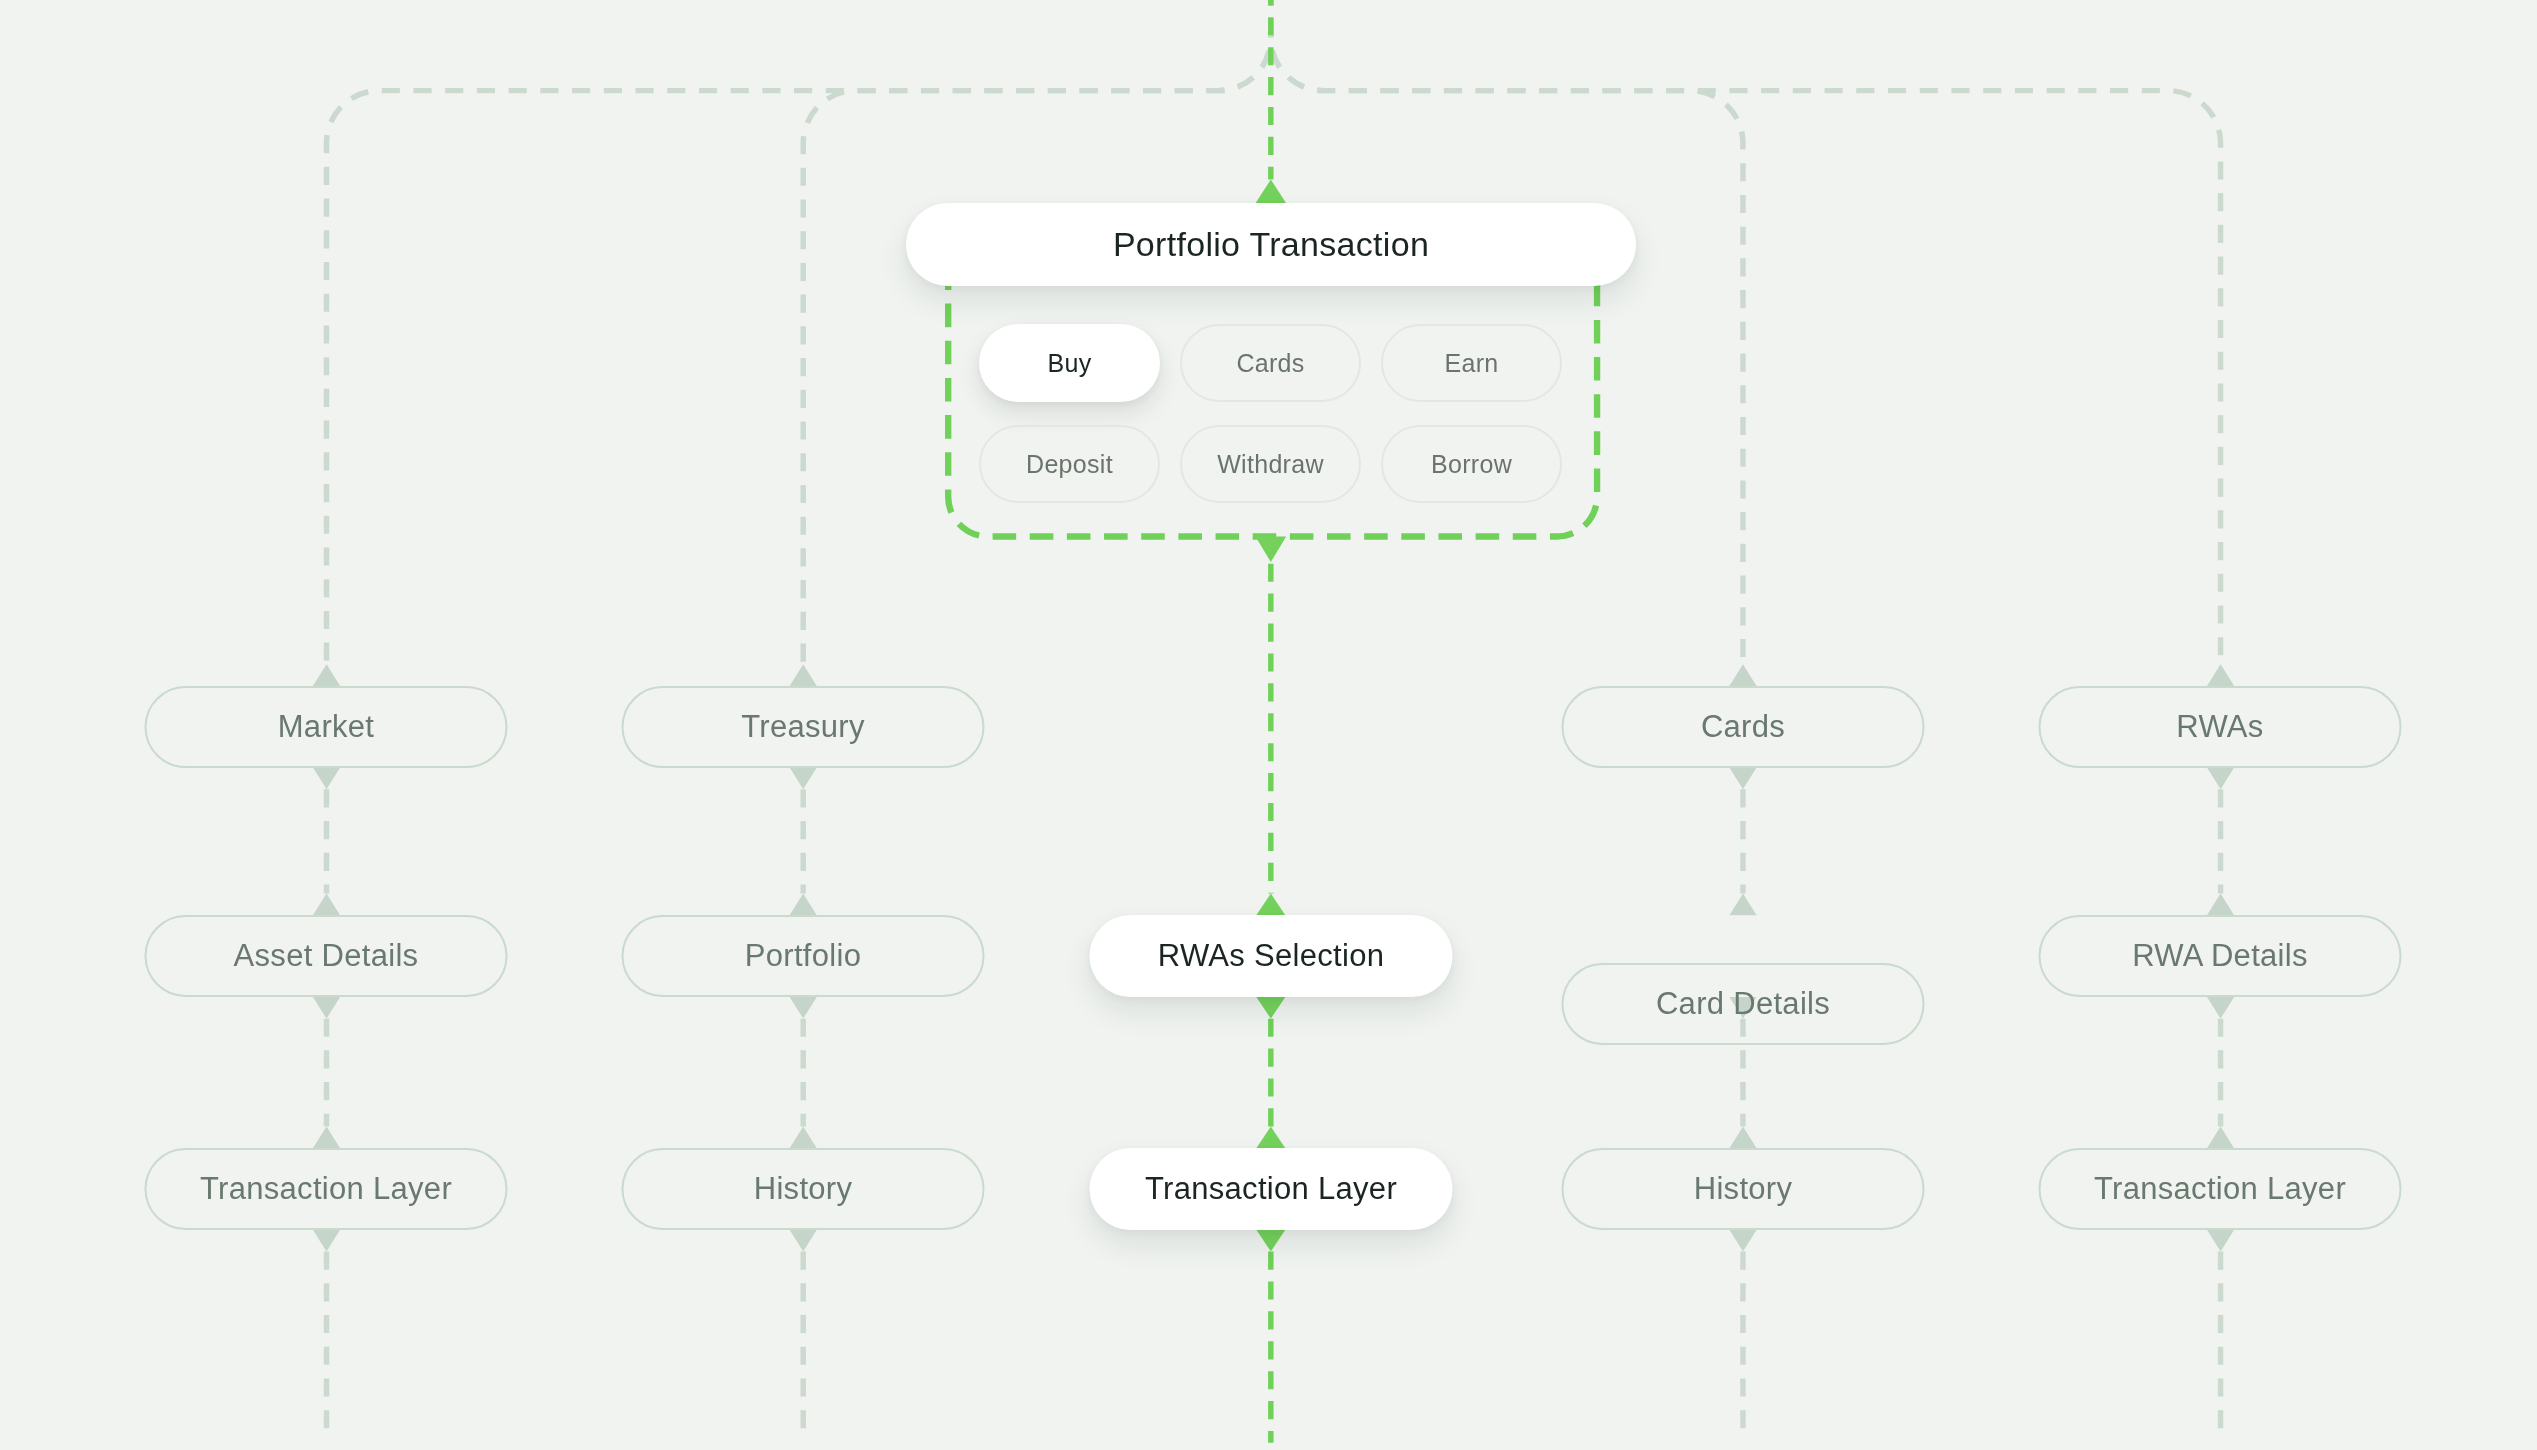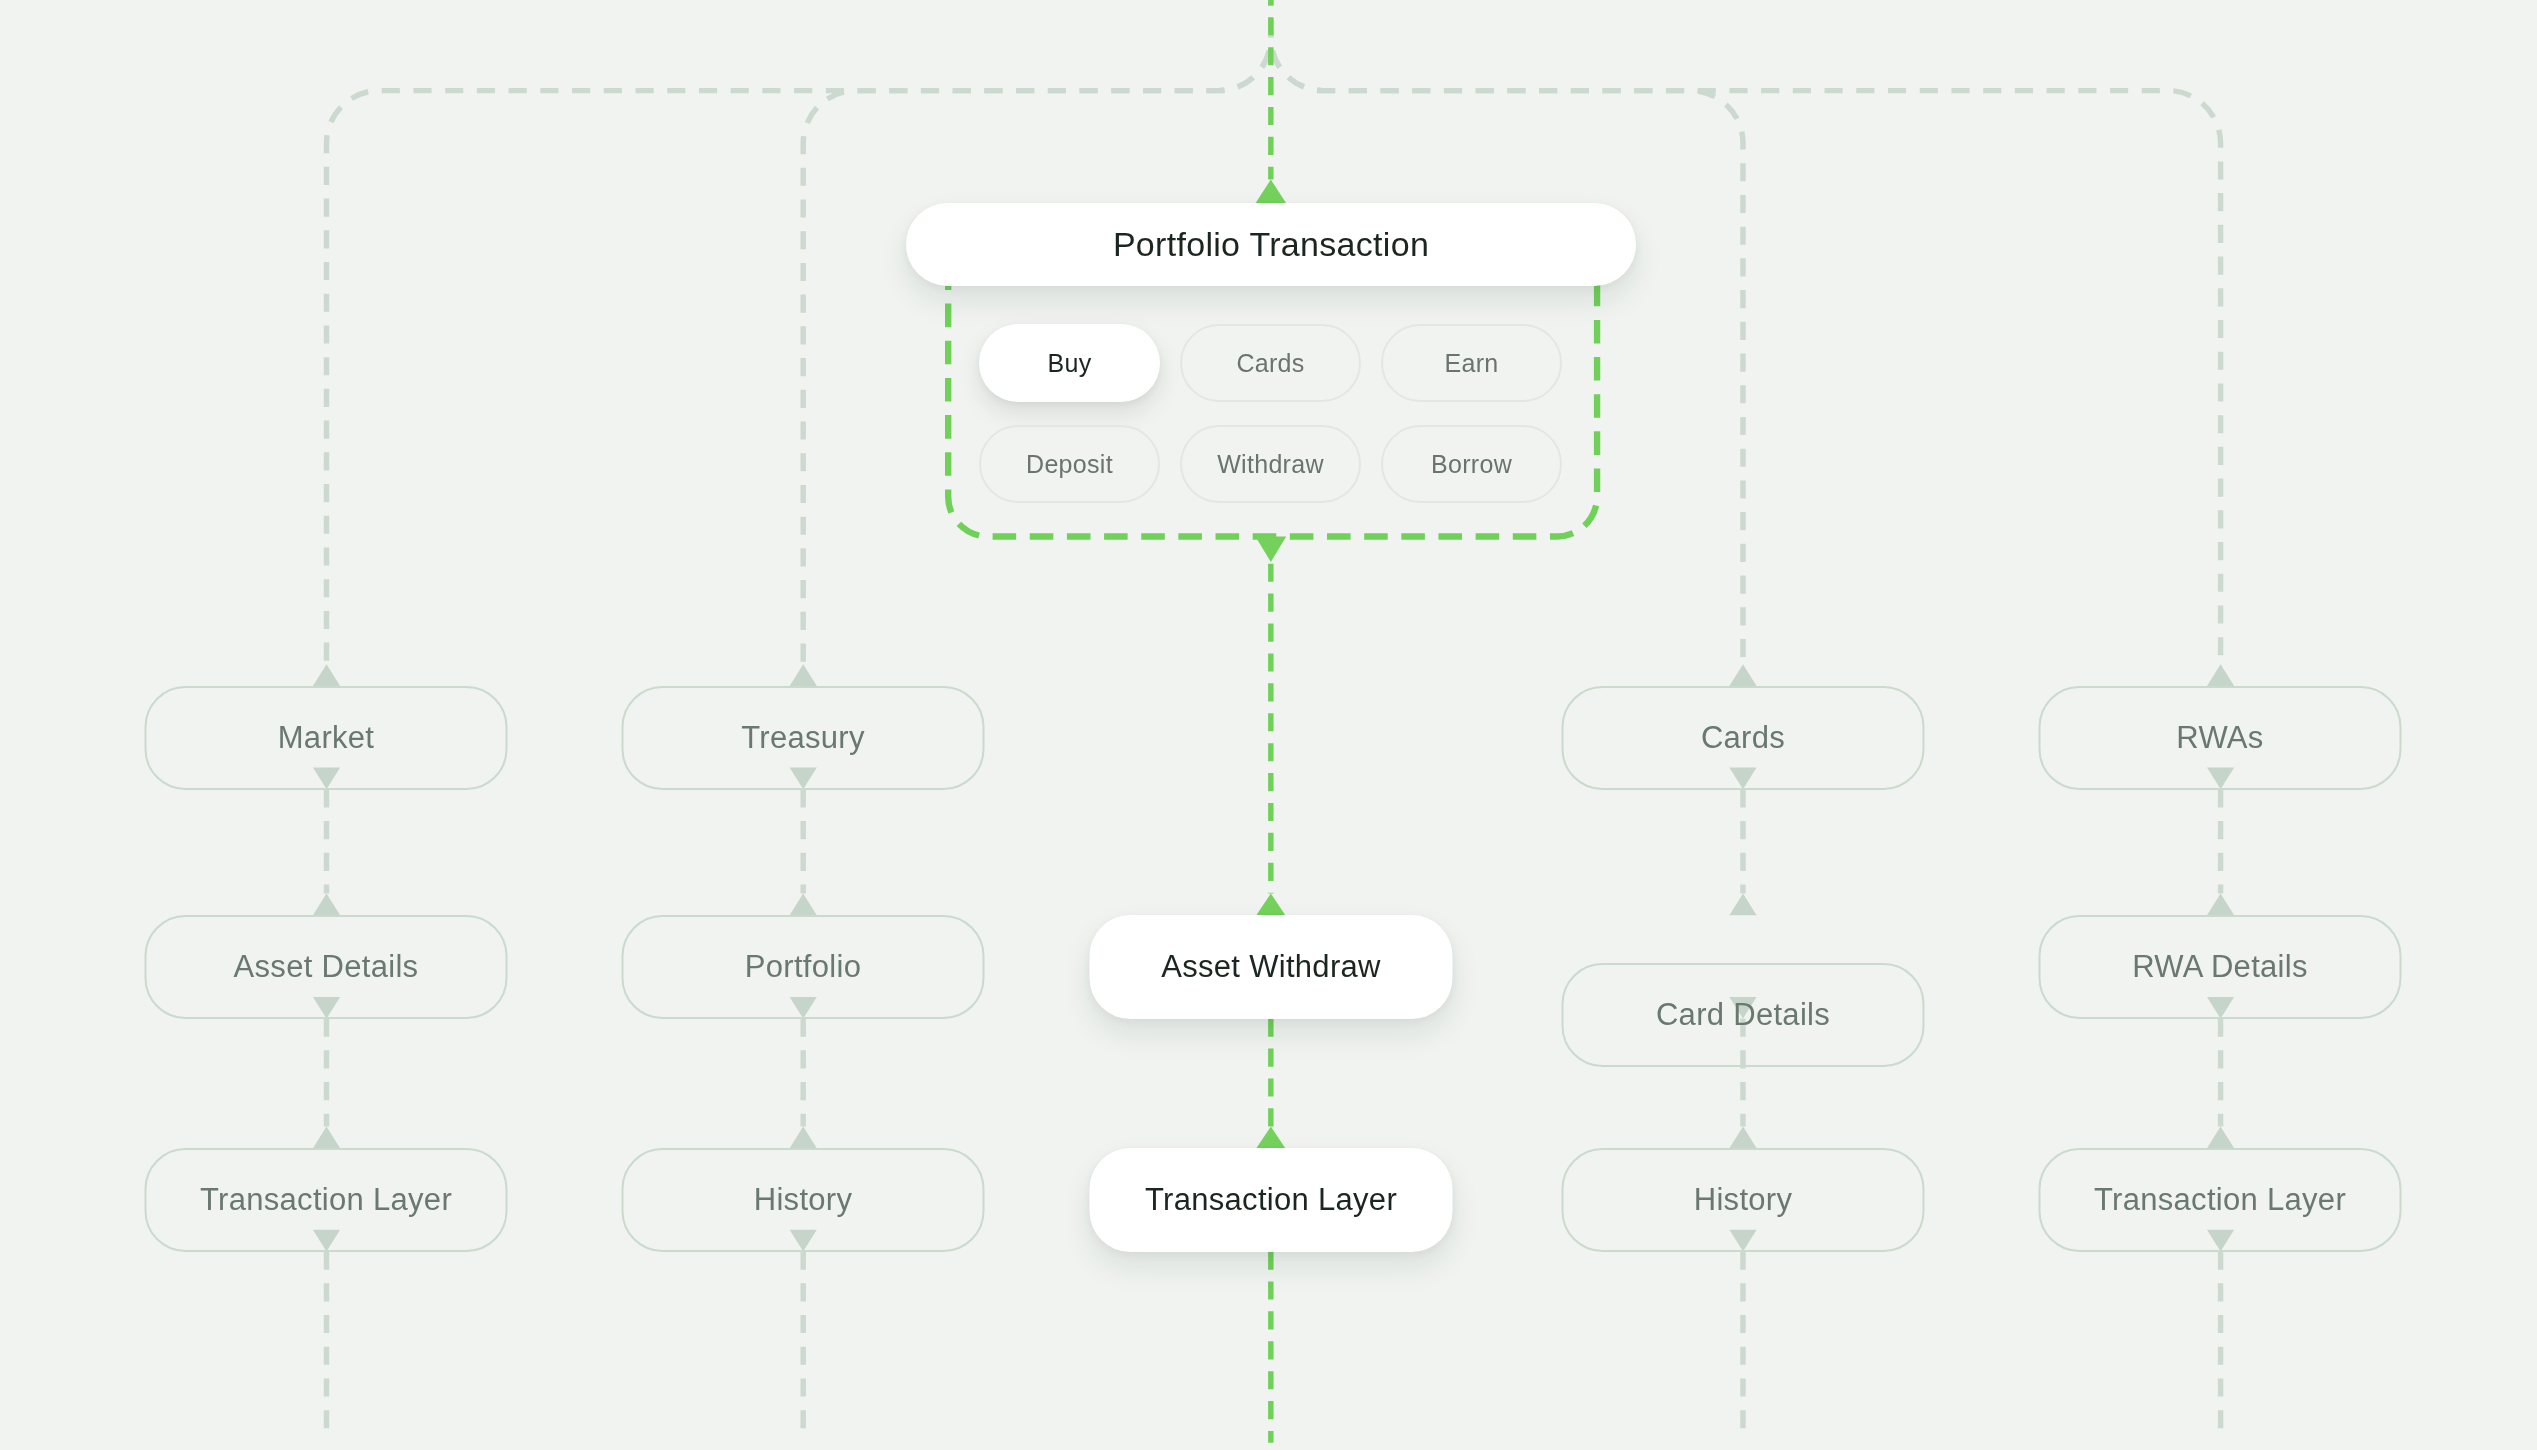--- a/index.html
+++ b/index.html
@@ -28,21 +28,21 @@
   .e-green{fill:none;stroke:var(--green);stroke-width:6;stroke-dasharray:20 13;}
   .e-container{fill:none;stroke:var(--green);stroke-width:7;stroke-dasharray:26 15;}
   .t-sage{fill:var(--tri-sage);}
   .t-green{fill:var(--tri-green);}
 
   .node{
     position:absolute;z-index:2;
     display:flex;align-items:center;justify-content:center;
     box-sizing:border-box;white-space:nowrap;
     transform:translateX(-50%);
-    width:363px;height:104px;border-radius:41px;
+    width:363px;height:82px;border-radius:41px;
     font-size:31px;letter-spacing:0.3px;
   }
   .node.ghost{
     border:2.7px solid var(--node-border);
     color:var(--sage-text);
     background:transparent;
   }
   .node.white{
     background:var(--white);
     color:var(--dark);
@@ -164,21 +164,21 @@
   <div class="pill" style="left:1381px;top:425px;">Borrow</div>
 
   <div class="node ghost" style="left:326px;top:686px;">Market</div>
   <div class="node ghost" style="left:326px;top:915px;">Asset Details</div>
   <div class="node ghost" style="left:326px;top:1148px;">Transaction Layer</div>
 
   <div class="node ghost" style="left:803px;top:686px;">Treasury</div>
   <div class="node ghost" style="left:803px;top:915px;">Portfolio</div>
   <div class="node ghost" style="left:803px;top:1148px;">History</div>
 
-  <div class="node white" style="left:1271px;top:915px;">Asset Withdraw</div>
+  <div class="node white" style="left:1271px;top:915px;">RWAs Selection</div>
   <div class="node white" style="left:1271px;top:1148px;">Transaction Layer</div>
 
   <div class="node ghost" style="left:1743px;top:686px;">Cards</div>
   <div class="node ghost" style="left:1743px;top:915px;margin-top:48px;">Card Details</div>
   <div class="node ghost" style="left:1743px;top:1148px;">History</div>
 
   <div class="node ghost" style="left:2220px;top:686px;">RWAs</div>
   <div class="node ghost" style="left:2220px;top:915px;">RWA Details</div>
   <div class="node ghost" style="left:2220px;top:1148px;">Transaction Layer</div>
 

